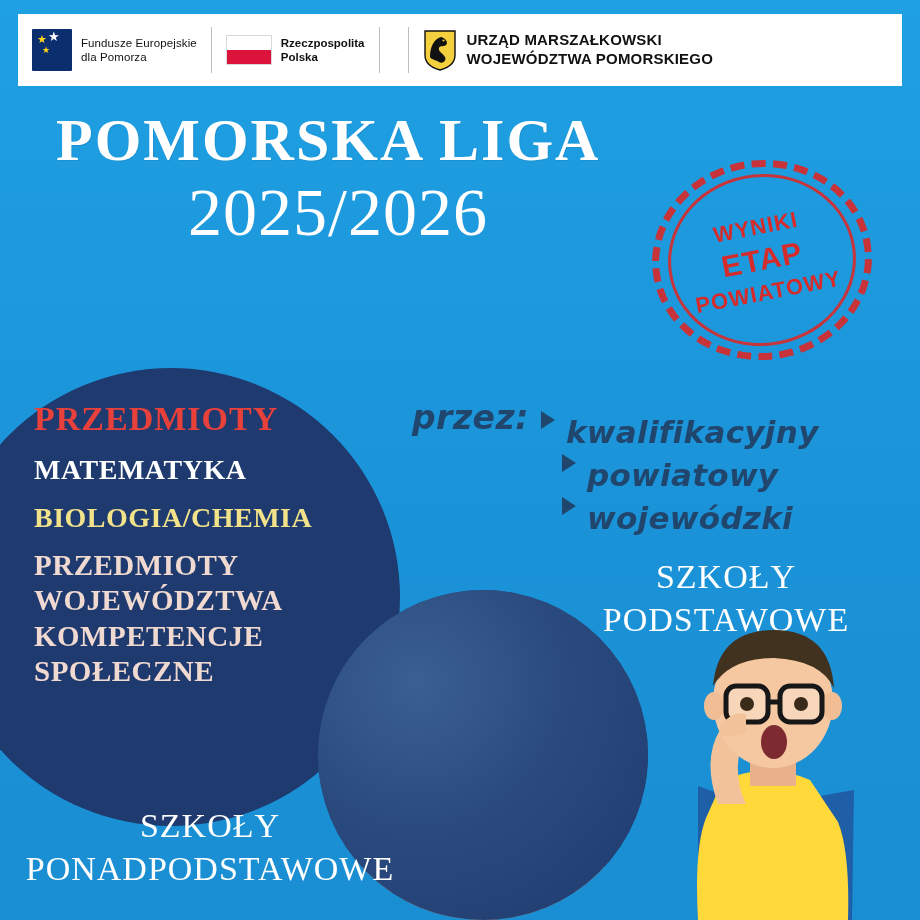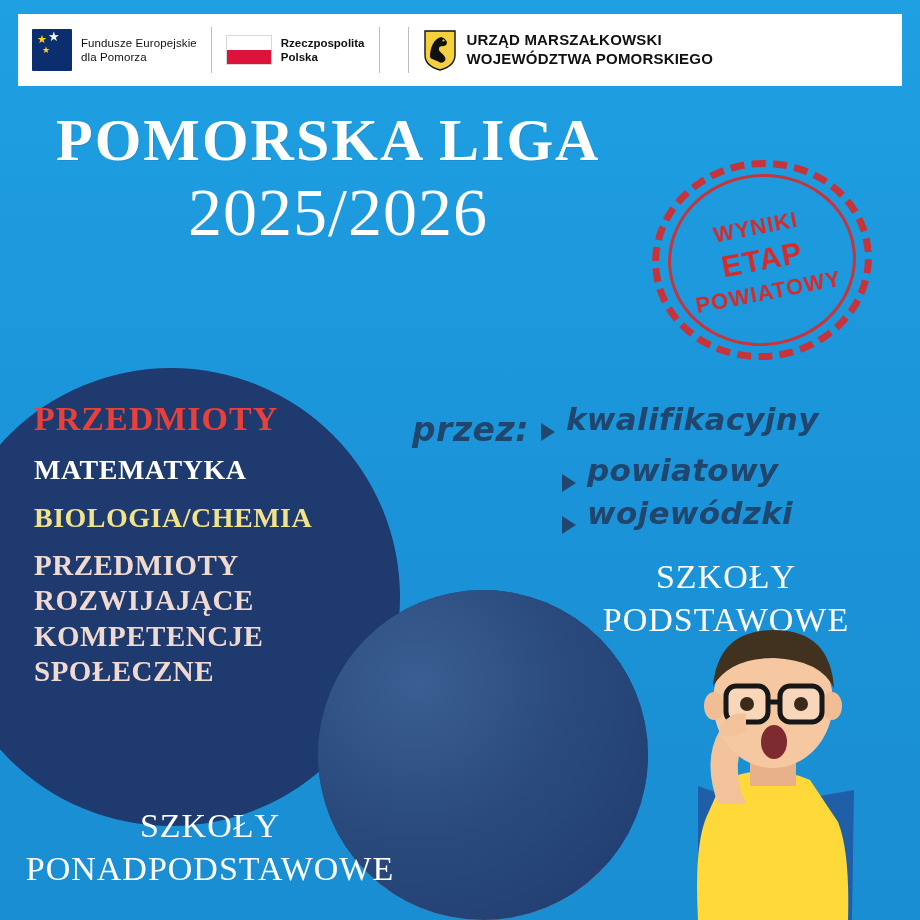--- a/index.html
+++ b/index.html
@@ -141,21 +141,21 @@
     color: #21466e;
     font-family: "DejaVu Sans", sans-serif;
   }
   .stages-row { display: flex; align-items: baseline; }
   .stages-label {
     font-size: 33px; font-style: italic; font-weight: bold; letter-spacing: .5px;
     margin-right: 12px;
   }
   .stage-item {
     font-size: 31px; font-style: italic; font-weight: bold; letter-spacing: .3px;
-    line-height: 1.38; display: flex; align-items: flex-end;
+    line-height: 1.38; display: flex; align-items: flex-start;
   }
   .arrow {
     display: inline-block; width: 0; height: 0;
     border-left: 14px solid #21466e;
     border-top: 9px solid transparent;
     border-bottom: 9px solid transparent;
     margin-right: 11px;
   }
   .stage-list { margin-left: 150px; }
 
@@ -258,21 +258,21 @@
     </div>
   </div>
 
   <div class="subjects-circle"></div>
   <div class="subjects-inner">
     <div class="subj-head">PRZEDMIOTY</div>
     <div class="subj-1">MATEMATYKA</div>
     <div class="subj-2">BIOLOGIA/CHEMIA</div>
     <div class="subj-3">
       <div>PRZEDMIOTY</div>
-      <div>ROZWIJAJĄCE</div>
+      <div>WOJEWÓDZTWA</div>
       <div>KOMPETENCJE</div>
       <div>SPOŁECZNE</div>
     </div>
   </div>
 
   <div class="stages">
     <div class="stages-row">
       <div class="stages-label">przez:</div>
       <div class="stage-item">
         <span class="arrow"></span>

